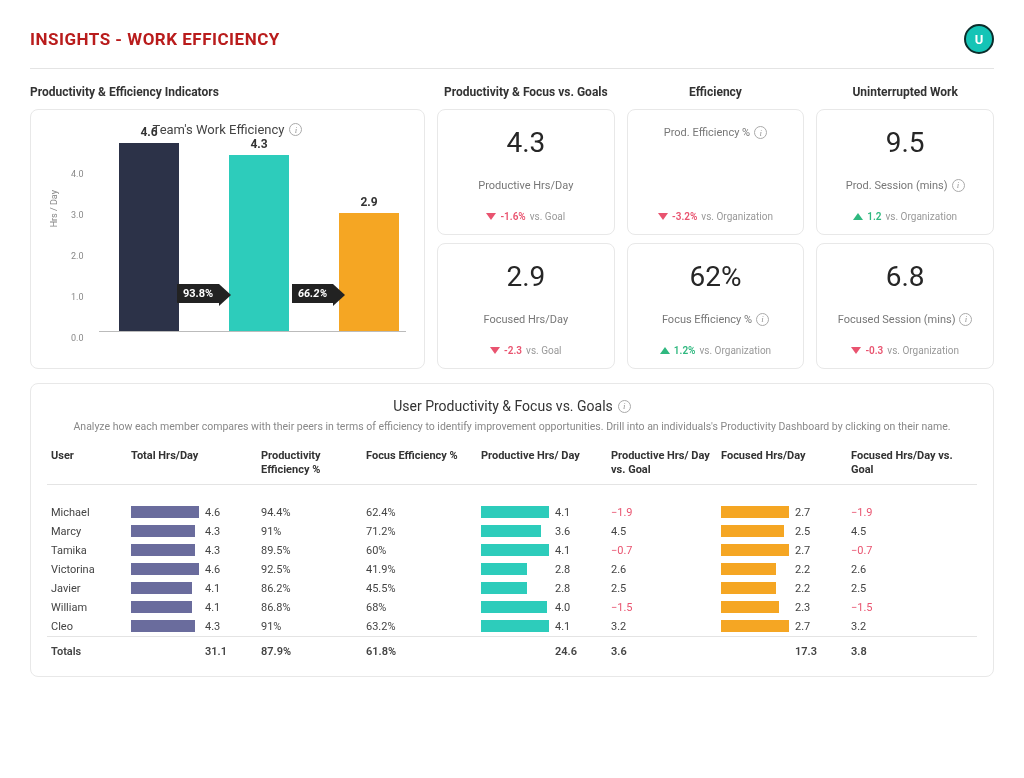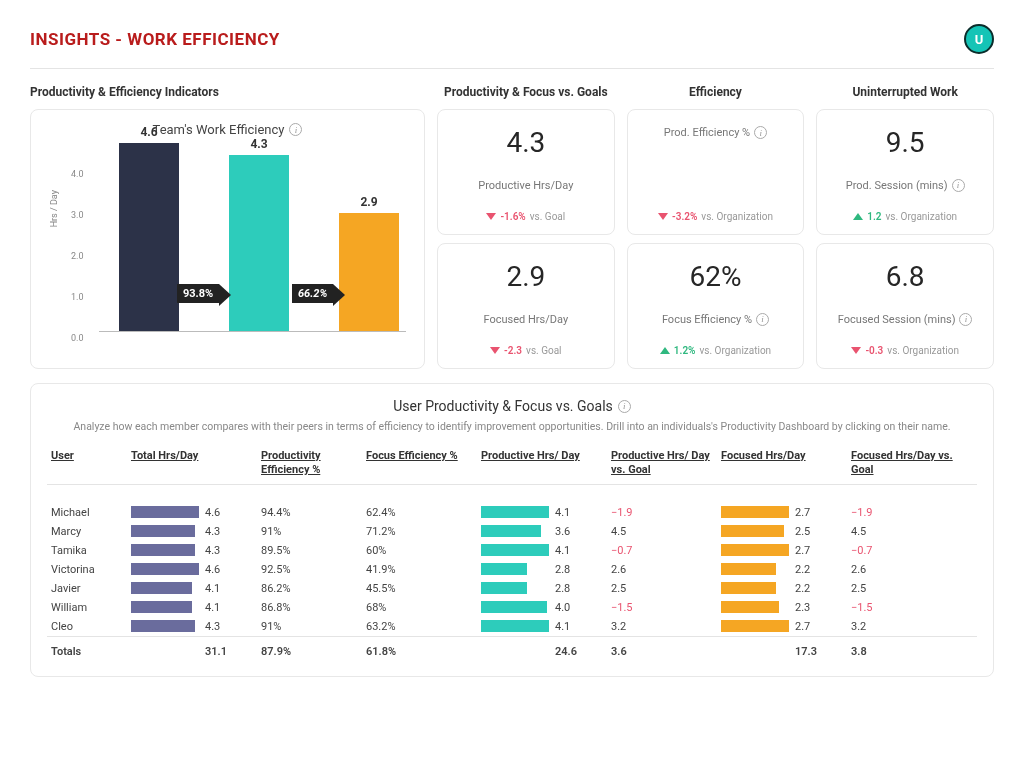--- a/index.html
+++ b/index.html
@@ -32,21 +32,21 @@
   .metric-delta { font-size:10px; color:#999; display:flex; align-items:center; justify-content:center; gap:4px;}
   .delta-val.neg { color:#e9536f; font-weight:600;}
   .delta-val.pos { color:#2fb87f; font-weight:600;}
   .tri { display:inline-block; width:0; height:0;}
   .tri.down { border-left:5px solid transparent; border-right:5px solid transparent; border-top:7px solid #e9536f;}
   .tri.up { border-left:5px solid transparent; border-right:5px solid transparent; border-bottom:7px solid #2fb87f;}
   .table-card { margin-top:14px; padding:14px 16px;}
   .table-title { text-align:right; font-size:14px; color:#333; display:flex; align-items:center; justify-content:center; gap:5px;}
   .table-sub { text-align:center; font-size:10.5px; color:#888; margin:6px 0 10px;}
   table { width:100%; border-collapse:collapse; font-size:11px;}
-  th { text-align:left; font-weight:700; color:#333; padding:6px 4px; border-bottom:1px solid #e4e4e4; vertical-align:top; line-height:1.3;text-decoration:underline;}
+  th { text-align:left; font-weight:700; color:#333; padding:6px 4px; border-bottom:1px solid #e4e4e4; vertical-align:top; line-height:1.3;}
   td { padding:3px 4px; color:#444; border-bottom:0;}
   tbody tr:first-child td { padding-top:21px;}
   .totals-row td { border-top:1px solid #e4e4e4; padding-top:8px; padding-bottom:4px; font-weight:600; font-size:11px;}
   .cellbar-wrap { display:flex; align-items:center; gap:6px;}
   .cellbar-track { width:68px; height:12px; background:transparent;}
   .cellbar { height:100%; }
   .cellbar.purple { background:#6a6c9d;}
   .cellbar.teal { background:#2dccbb;}
   .cellbar.orange { background:#f5a623;}
   .neg-text { color:#e9536f;}

